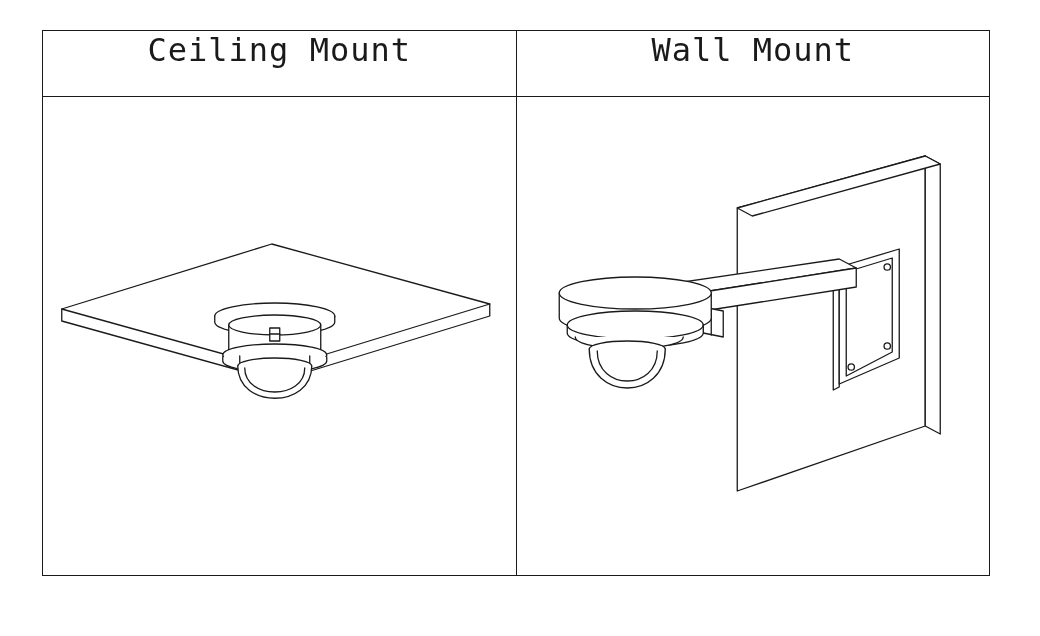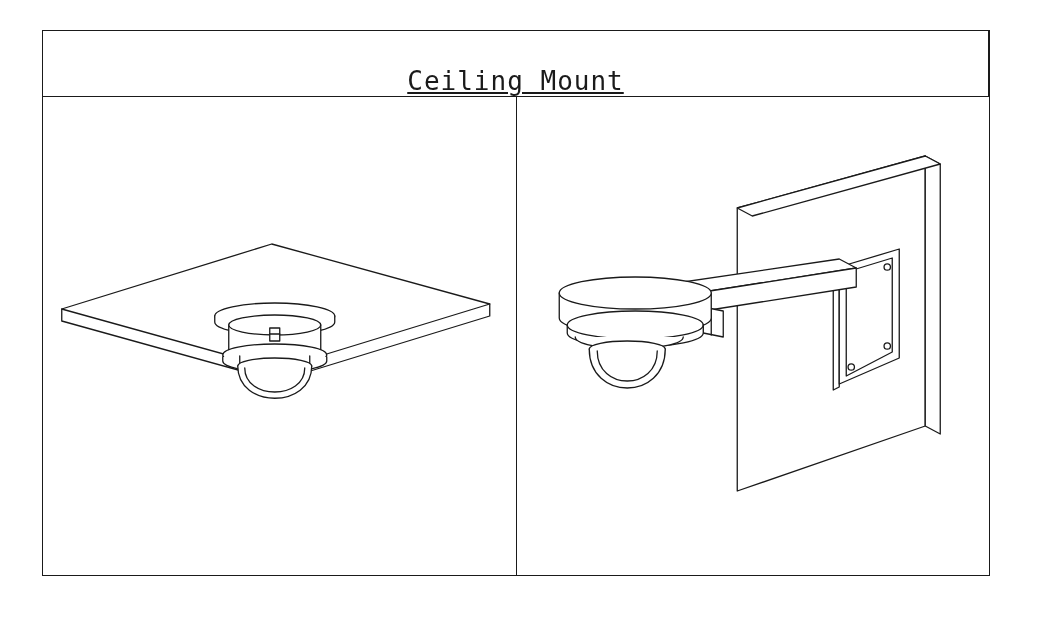--- a/index.html
+++ b/index.html
@@ -30,26 +30,25 @@
   }
   .header-row {
     display: flex;
     height: 65px;
     border-bottom: 1.5px solid #1a1a1a;
     flex: 0 0 auto;
   }
   .header-cell {
     flex: 1 1 0;
     display: flex;
-    align-items: flex-end;
+    align-items: flex-start;
     justify-content: center;
-    font-size: 26px;
+    font-size: 32px;
     letter-spacing: 1px;
     box-sizing: border-box;
-    text-decoration: underline;
   }
   .header-cell.first {
     border-right: 1.5px solid #1a1a1a;
   }
   .body-row {
     display: flex;
     flex: 1 1 auto;
     min-height: 0;
   }
   .body-cell {
@@ -71,20 +70,23 @@
 </style>
 </head>
 <body>
 
 <div class="page">
   <div class="figure">
 
     <div class="header-row">
       <div class="header-cell first">
         <span>Ceiling Mount</span>
+      </div>
+      <div class="header-cell">
+        <span>Wall Mount</span>
       </div>
     </div>
 
     <div class="body-row">
 
       <div class="body-cell first">
         <svg class="diagram-svg" viewBox="0 0 471 478" preserveAspectRatio="xMidYMid meet" xmlns="http://www.w3.org/2000/svg">
           <g fill="#ffffff" stroke="#1a1a1a" stroke-width="1.3" stroke-linejoin="round" stroke-linecap="round">
 
             <polygon points="18,212 228,147 446,207 234,272"></polygon>

